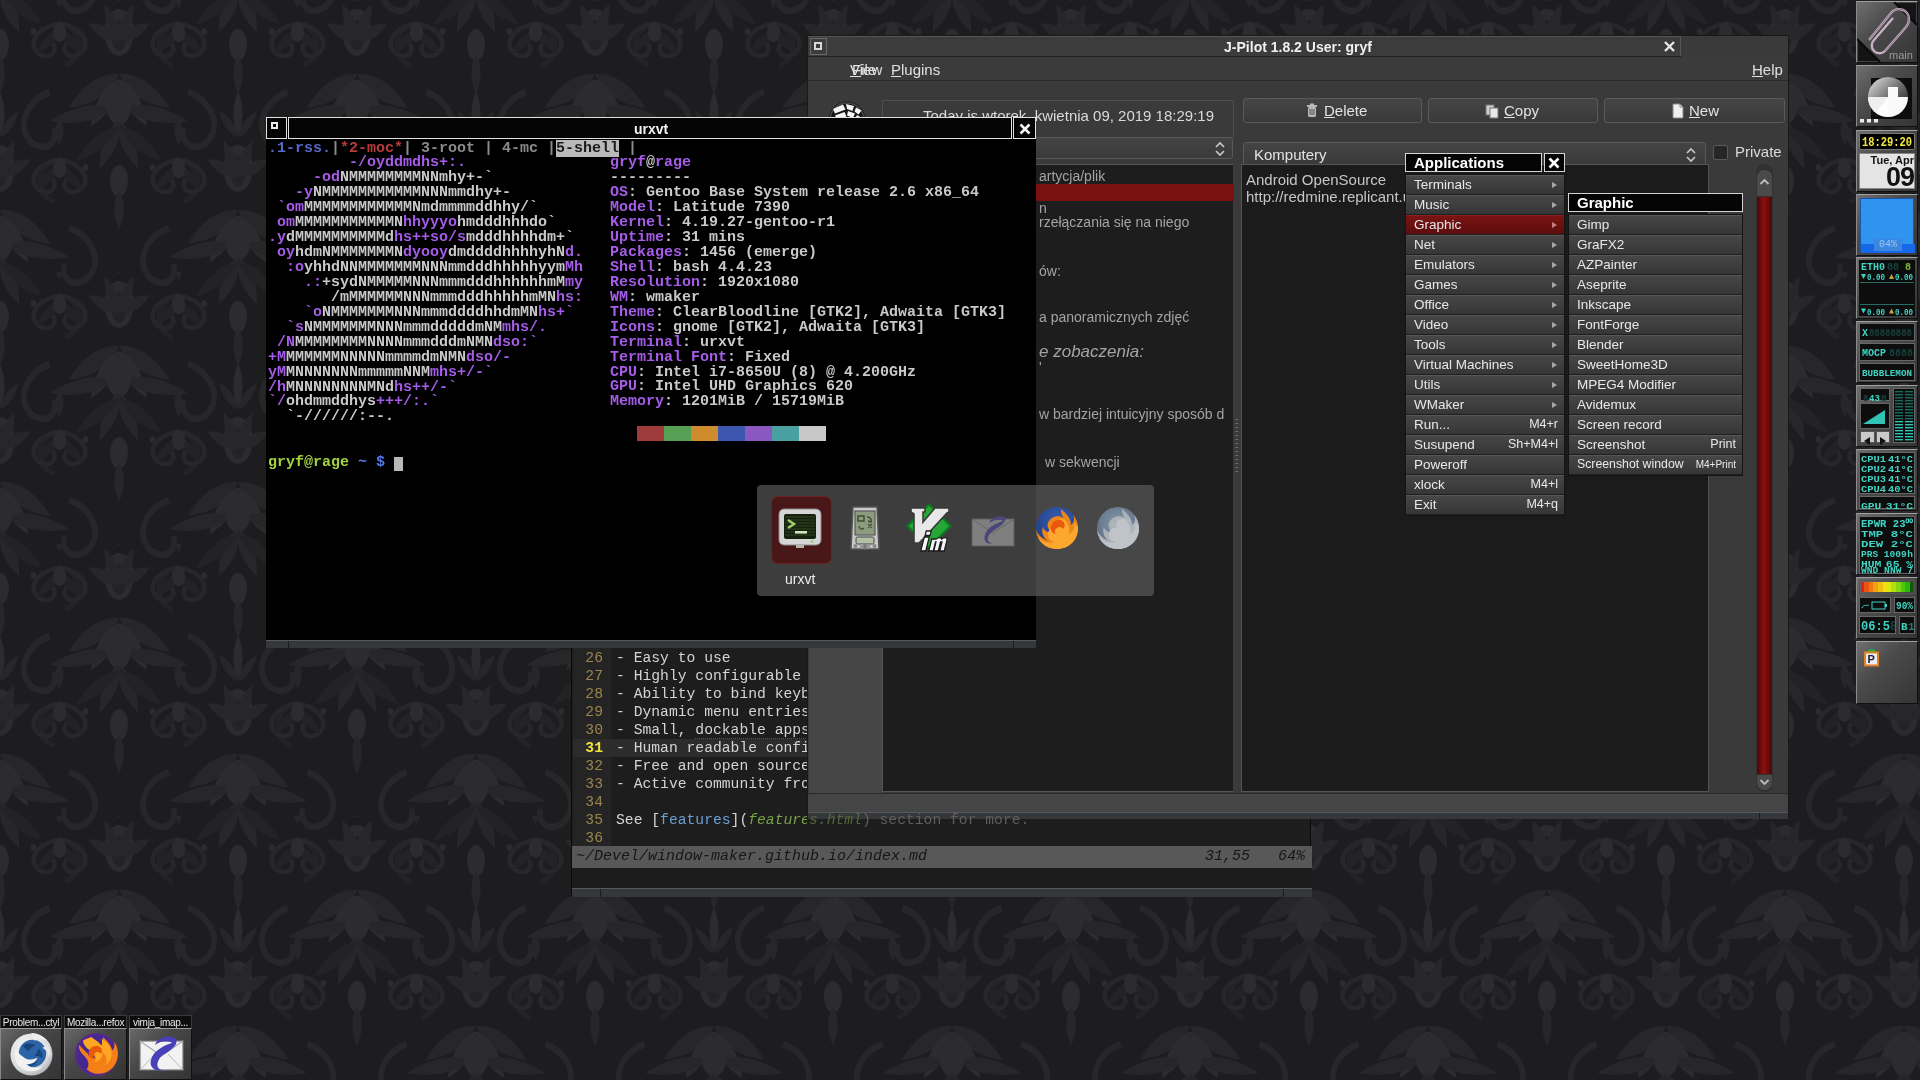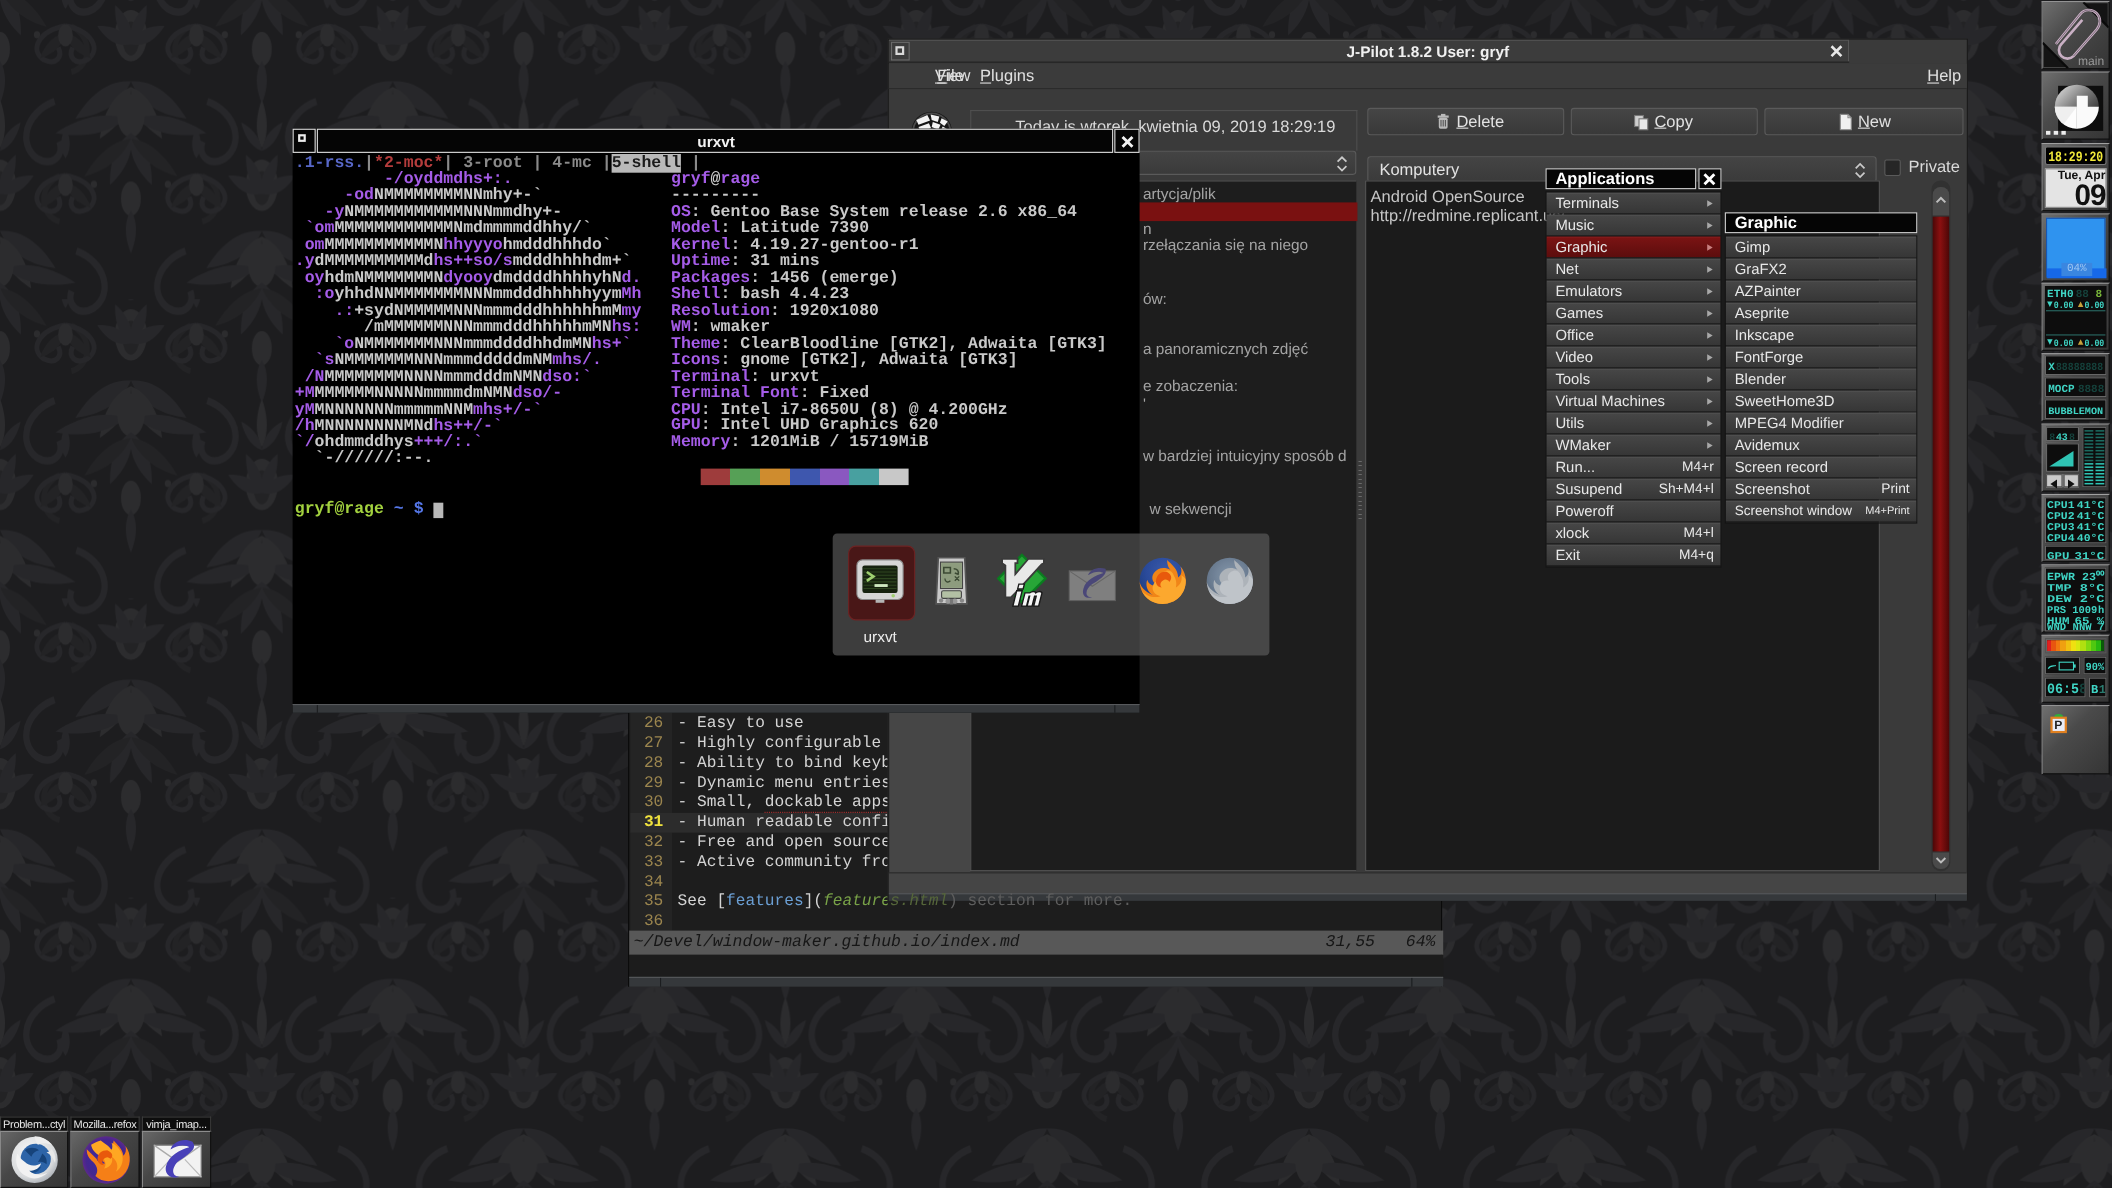--- a/index.html
+++ b/index.html
@@ -239,21 +239,21 @@
   <div class="abs" style="left:905px;top:109px;width:15px;height:15px;background:#262626;border:1px solid #5a5a5a;border-radius:2px;"></div>
   <div class="abs" style="left:927px;top:107px;font-size:15px;color:#dadada;">Private</div>
 
   <div class="abs" style="left:74px;top:128px;width:351px;height:628px;background:#1d1d1d;border:1px solid #555;border-right:none;">
     <div class="abs" style="left:156px;top:3px;font-size:14px;color:#a4a4a4;">artycja/plik</div>
     <div class="abs" style="left:0;top:19px;width:351px;height:17px;background:#7a1111;"></div>
     <div class="abs" style="left:156px;top:35px;font-size:14px;color:#a4a4a4;">n</div>
     <div class="abs" style="left:156px;top:49px;font-size:14px;color:#a4a4a4;">rzełączania się na niego</div>
     <div class="abs" style="left:156px;top:98px;font-size:14px;color:#a4a4a4;">ów:</div>
     <div class="abs" style="left:156px;top:144px;font-size:14px;color:#a4a4a4;">a panoramicznych zdjęć</div>
-    <div class="abs" style="left:156px;top:177px;font-size:14px;color:#a4a4a4;">e zobaczenia:</div>
+    <div class="abs" style="left:156px;top:177px;font-size:17px;color:#a4a4a4;font-style:italic;">e zobaczenia:</div>
     <div class="abs" style="left:156px;top:194px;font-size:14px;color:#a4a4a4;">'</div>
     <div class="abs" style="left:156px;top:241px;font-size:14px;color:#a4a4a4;">w bardziej intuicyjny sposób d</div>
     <div class="abs" style="left:162px;top:289px;font-size:14px;color:#a4a4a4;">w sekwencji</div>
   </div>
 
   <div class="abs" style="left:427px;top:383px;width:3px;height:56px;background-image:repeating-linear-gradient(180deg,#6a6a6a 0 1px,transparent 1px 4px);"></div>
 
   <div class="abs" style="left:433px;top:128px;width:468px;height:628px;background:#1b1b1b;border:1px solid #555;">
     <div class="abs" style="left:4px;top:6px;font-size:15px;color:#c6c6c6;">Android OpenSource</div>
     <div class="abs" style="left:4px;top:23px;font-size:15px;color:#c6c6c6;">http://redmine.replicant.us/</div>

